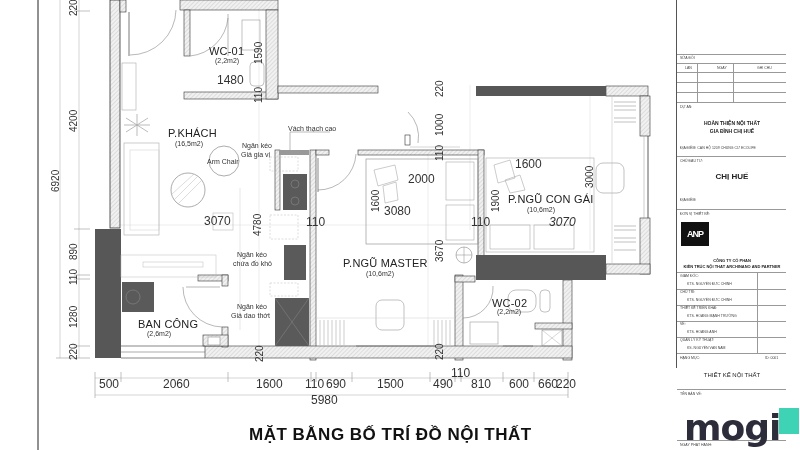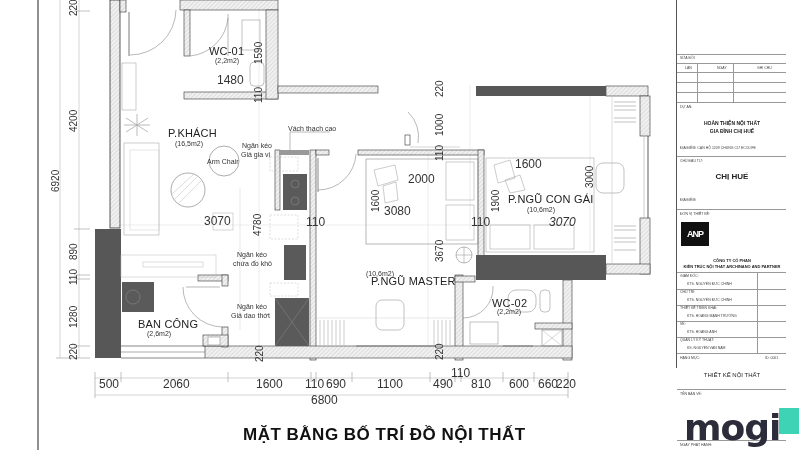--- a/index.html
+++ b/index.html
@@ -231,21 +231,21 @@
   <line x1="290" y1="132" x2="290" y2="150" stroke="#777" stroke-width="0.5"></line>
   <line x1="290" y1="132" x2="330" y2="132" stroke="#777" stroke-width="0.5"></line>
 </svg>
 
 <div class="lbl room" style="left:209px;top:45px;">WC-01</div>
 <div class="lbl area" style="left:215px;top:57px;">(2,2m2)</div>
 
 <div class="lbl room" style="left:168px;top:127px;">P.KHÁCH</div>
 <div class="lbl area" style="left:175px;top:140px;">(16,5m2)</div>
 
-<div class="lbl room" style="left:343px;top:275px;margin-left:28px;">P.NGŨ MASTER</div>
+<div class="lbl room" style="left:343px;top:257px;">P.NGŨ MASTER</div>
 <div class="lbl area" style="left:366px;top:270px;">(10,6m2)</div>
 
 <div class="lbl room" style="left:508px;top:193px;">P.NGŨ CON GÁI</div>
 <div class="lbl area" style="left:527px;top:206px;">(10,6m2)</div>
 
 <div class="lbl room" style="left:138px;top:318px;">BAN CÔNG</div>
 <div class="lbl area" style="left:147px;top:330px;">(2,6m2)</div>
 
 <div class="lbl room" style="left:492px;top:297px;">WC-02</div>
 <div class="lbl area" style="left:497px;top:308px;">(2,2m2)</div>
@@ -286,30 +286,30 @@
 <div class="lbl vdim" style="left:68px;top:285px;">110</div>
 <div class="lbl vdim" style="left:68px;top:328px;">1280</div>
 <div class="lbl vdim" style="left:68px;top:360px;">220</div>
 <div class="lbl vdim" style="left:50px;top:192px;">6920</div>
 
 <div class="lbl dim" style="left:99px;top:377px;">500</div>
 <div class="lbl dim" style="left:163px;top:377px;">2060</div>
 <div class="lbl dim" style="left:256px;top:377px;">1600</div>
 <div class="lbl dim" style="left:305px;top:377px;">110</div>
 <div class="lbl dim" style="left:326px;top:377px;">690</div>
-<div class="lbl dim" style="left:377px;top:377px;">1100</div>
+<div class="lbl dim" style="left:377px;top:377px;">1500</div>
 <div class="lbl dim" style="left:433px;top:377px;">490</div>
 <div class="lbl dim" style="left:451px;top:366px;">110</div>
 <div class="lbl dim" style="left:471px;top:377px;">810</div>
 <div class="lbl dim" style="left:509px;top:377px;">600</div>
 <div class="lbl dim" style="left:538px;top:377px;">660</div>
 <div class="lbl dim" style="left:556px;top:377px;">220</div>
-<div class="lbl dim" style="left:311px;top:393px;">6800</div>
-
-<div class="lbl title" style="left:243px;top:425px;">MẶT BẰNG BỐ TRÍ ĐỒ NỘI THẤT</div>
+<div class="lbl dim" style="left:311px;top:393px;">5980</div>
+
+<div class="lbl title" style="left:249px;top:425px;">MẶT BẰNG BỐ TRÍ ĐỒ NỘI THẤT</div>
 
 <div class="tb">
   <div class="tb-row" style="top:54px;"></div>
   <div class="tb-t" style="left:3px;top:56px;">SỬA ĐỔI</div>
   <div class="tb-row" style="top:63px;"></div>
   <div class="tb-t" style="left:8px;top:66px;">LẦN</div>
   <div class="tb-t" style="left:40px;top:66px;">NGÀY</div>
   <div class="tb-t" style="left:80px;top:66px;">GHI CHÚ</div>
   <div class="tb-row" style="top:72px;"></div>
   <div class="tb-row" style="top:82px;"></div>

